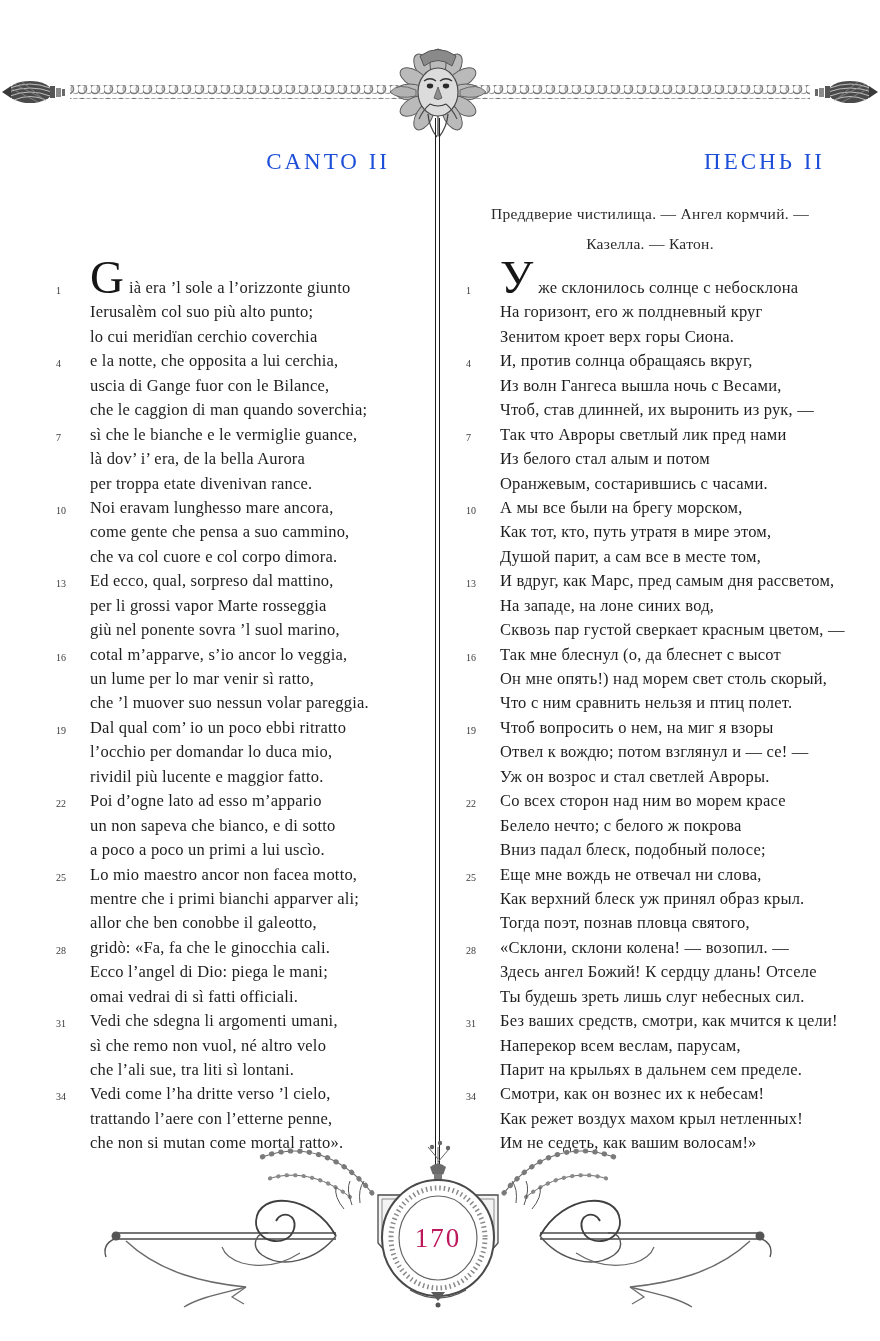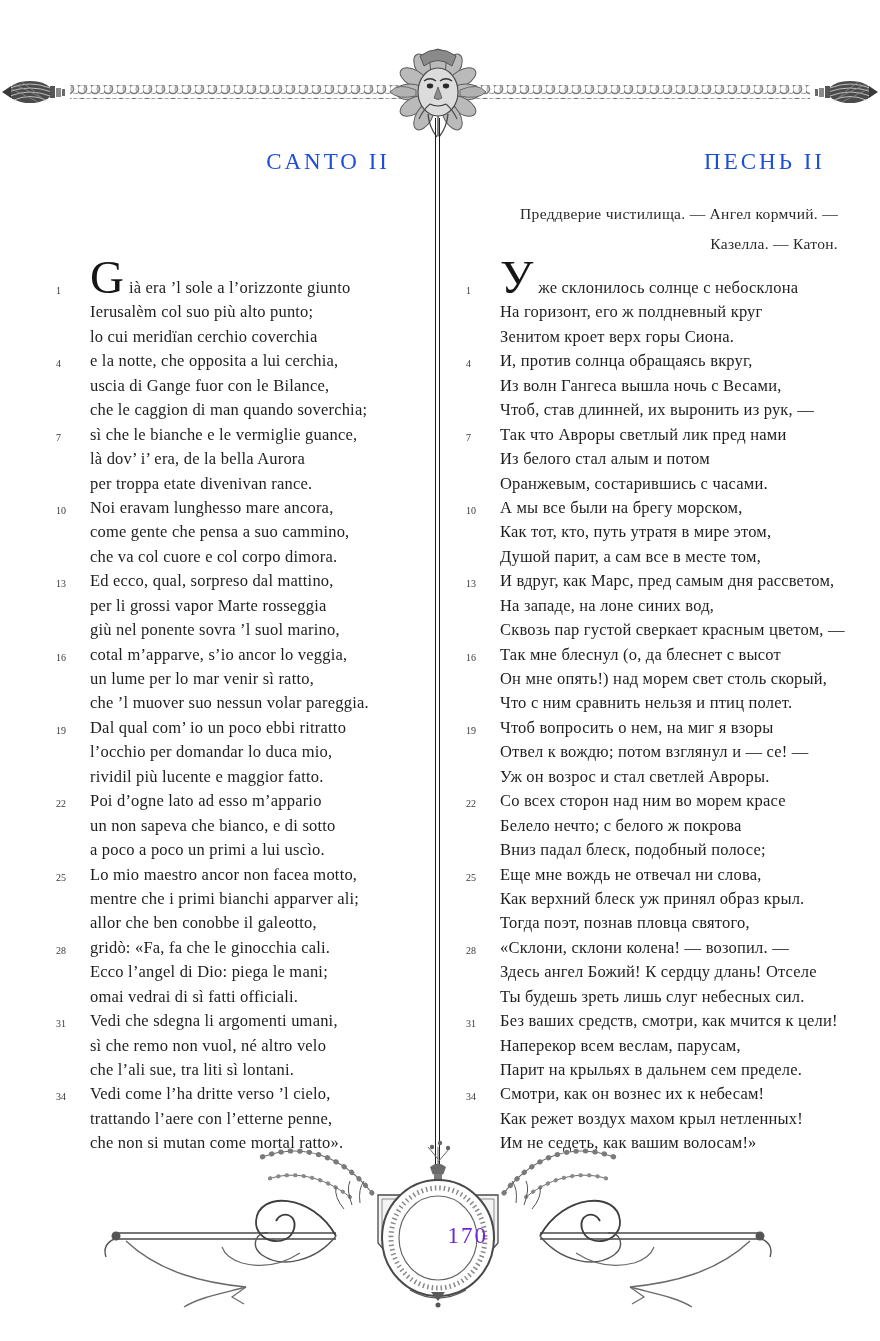--- a/index.html
+++ b/index.html
@@ -4,32 +4,32 @@
 <style>
   html,body{margin:0;padding:0;}
   body{
     width:880px;height:1341px;position:relative;overflow:hidden;
     background:#ffffff;color:#222;
     font-family:"Liberation Serif","DejaVu Serif",serif;
   }
   .title{position:absolute;top:149px;font-size:23px;letter-spacing:3px;text-align:right;color:#1d4ed8;}
   .title-it{left:85px;width:305px;}
   .title-ru{left:475px;width:350px;}
-  .subtitle{position:absolute;top:199px;left:462px;width:376px;text-align:right;
+  .subtitle{position:absolute;top:199px;left:462px;width:376px;text-align:center;
     font-size:15.5px;line-height:30px;color:#2b2b2b;letter-spacing:.3px;}
   .divider{position:absolute;left:435px;top:118px;height:1060px;width:5px;box-sizing:border-box;
     border-left:1.6px solid #1c1c1c;border-right:1.6px solid #1c1c1c;}
   .poem{position:absolute;top:276px;font-size:16.5px;line-height:24.45px;letter-spacing:.2px;color:#1e1e1e;}
   .poem-it{left:90px;width:346px;}
   .poem-ru{left:500px;width:346px;}
   .line{position:relative;white-space:nowrap;height:24.45px;}
   .num{position:absolute;left:-34px;top:3px;font-size:10px;letter-spacing:0;color:#3a3a3a;}
   .initial{font-size:47px;line-height:0;margin-right:5px;letter-spacing:0;color:#161616;}
-  .pagenum{position:absolute;left:388px;top:1223px;width:100px;text-align:right;
-    font-size:23px;letter-spacing:2px;color:#6d28d9;}
+  .pagenum{position:absolute;left:388px;top:1223px;width:100px;text-align:center;
+    font-size:27px;letter-spacing:2px;color:#be185d;}
   svg{position:absolute;left:0;}
   .hdr{top:40px;}
   .ftr{top:1135px;}
 </style>
 </head>
 <body>
 
 <svg class="hdr" width="880" height="100" viewBox="0 0 880 100">
   <defs>
     <pattern id="chain" x="0" y="0" width="13" height="14" patternUnits="userSpaceOnUse">

